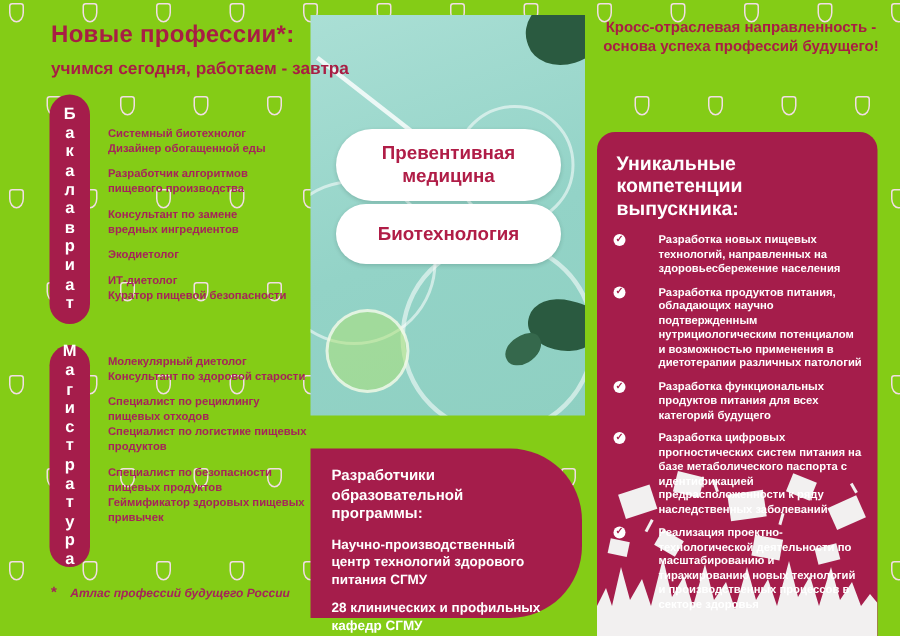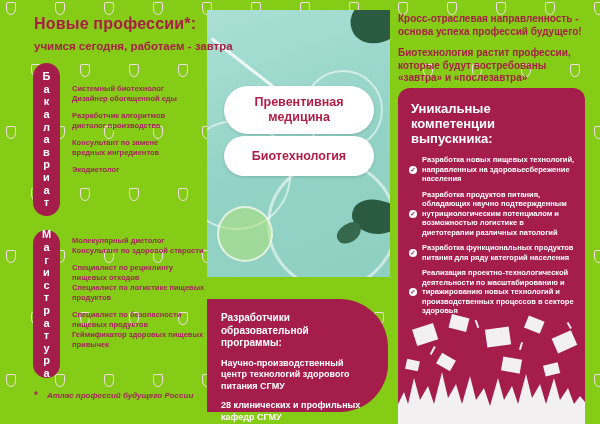--- a/index.html
+++ b/index.html
@@ -91,28 +91,28 @@
   .mid-bottom {
     position:absolute; left:207px; top:299px; width:181px; height:113px; z-index:2;
     background:#a51d4b; border-radius:0 48px 48px 0;
     padding:13px 26px 10px 14px;
   }
   .mid-bottom h3 { color:#fff; font-size:10px; font-weight:800; line-height:12.5px; margin-bottom:8px; }
   .mid-bottom p  { color:#fff; font-size:9px; font-weight:600; line-height:11.5px; margin-bottom:8px; }
 
   
   .right-intro { position:absolute; left:398px; top:13px; width:192px; z-index:2; }
-  .right-intro p { color:#a81e44; font-size:10px; font-weight:800; line-height:12.5px; margin-bottom:9px; }
+  .right-intro p { color:#a81e44; font-size:10px; font-weight:800; line-height:12.5px; margin-bottom:9px;text-align:center; }
   .right-panel {
     position:absolute; left:398px; top:88px; width:187px; height:336px; z-index:2;
     background:#a51d4b; border-radius:12px 12px 0 0;
     padding:11px 10px 0 11px; overflow:hidden;
   }
   .right-panel h3 { color:#fff; font-size:13px; font-weight:800; margin:2px 0 9px 2px; }
-  .bullet { display:flex; gap:5px; margin-bottom:6px; position:relative; z-index:2;align-items:center; }
+  .bullet { display:flex; gap:22px; margin-bottom:6px; position:relative; z-index:2; }
   .check {
     flex:0 0 8px; width:8px; height:8px; margin-top:1px;
     background:#ffffff; border-radius:50%;
     color:#a51d4b; font-size:6.5px; line-height:8.5px; text-align:center; font-weight:700;
   }
   .bullet p { color:#fff; font-size:7.5px; font-weight:600; line-height:9.5px; }
   .grads { position:absolute; left:0; bottom:0; width:187px; height:112px; z-index:1; }
 
 </style>
 </head>
@@ -224,24 +224,26 @@
 в
 р
 и
 а
 т</span>
   </div>
   <div class="prof-list list-bachelor">
     <p>Системный биотехнолог
 Дизайнер обогащенной еды</p>
     <p>Разработчик алгоритмов
-диетолог производства</p>
+пищевого производства</p>
     <p>Консультант по замене
 вредных ингредиентов</p>
     <p>Экодиетолог</p>
+    <p>ИТ-диетолог
+Куратор пищевой безопасности</p>
   </div>
 
   <div class="vpill pill-master">
     <span>М
 а
 г
 и
 с
 т
 р
@@ -289,37 +291,40 @@
   </div>
 
   <div class="mid-bottom">
     <h3>Разработчики образовательной программы:</h3>
     <p>Научно-производственный центр технологий здорового питания СГМУ</p>
     <p>28 клинических и профильных кафедр СГМУ</p>
   </div>
 
   <div class="right-intro">
     <p>Кросс-отраслевая направленность - основа успеха профессий будущего!</p>
-    <p>Биотехнология растит профессии, которые будут востребованы «завтра» и «послезавтра»</p>
   </div>
 
   <div class="right-panel">
     <h3>Уникальные компетенции выпускника:</h3>
 
     <div class="bullet">
       <span class="check">✓</span>
       <p>Разработка новых пищевых технологий, направленных на здоровьесбережение населения</p>
     </div>
     <div class="bullet">
       <span class="check">✓</span>
-      <p>Разработка продуктов питания, обладающих научно подтвержденным нутрициологическим потенциалом и возможностью логистике в диетотерапии различных патологий</p>
-    </div>
-    <div class="bullet">
-      <span class="check">✓</span>
-      <p>Разработка функциональных продуктов питания для ряду категорий населения</p>
+      <p>Разработка продуктов питания, обладающих научно подтвержденным нутрициологическим потенциалом и возможностью применения в диетотерапии различных патологий</p>
+    </div>
+    <div class="bullet">
+      <span class="check">✓</span>
+      <p>Разработка функциональных продуктов питания для всех категорий будущего</p>
+    </div>
+    <div class="bullet">
+      <span class="check">✓</span>
+      <p>Разработка цифровых прогностических систем питания на базе метаболического паспорта с идентификацией предрасположенности к ряду наследственных заболеваний</p>
     </div>
     <div class="bullet">
       <span class="check">✓</span>
       <p>Реализация проектно-технологической деятельности по масштабированию и тиражированию новых технологий и производственных процессов в секторе здоровья</p>
     </div>
 
     <svg class="grads" viewBox="0 0 187 112" preserveAspectRatio="none">
       <g fill="#f2f0f0">
 
         <rect x="16" y="14" width="22" height="17" transform="rotate(-18 27 22)"></rect>

